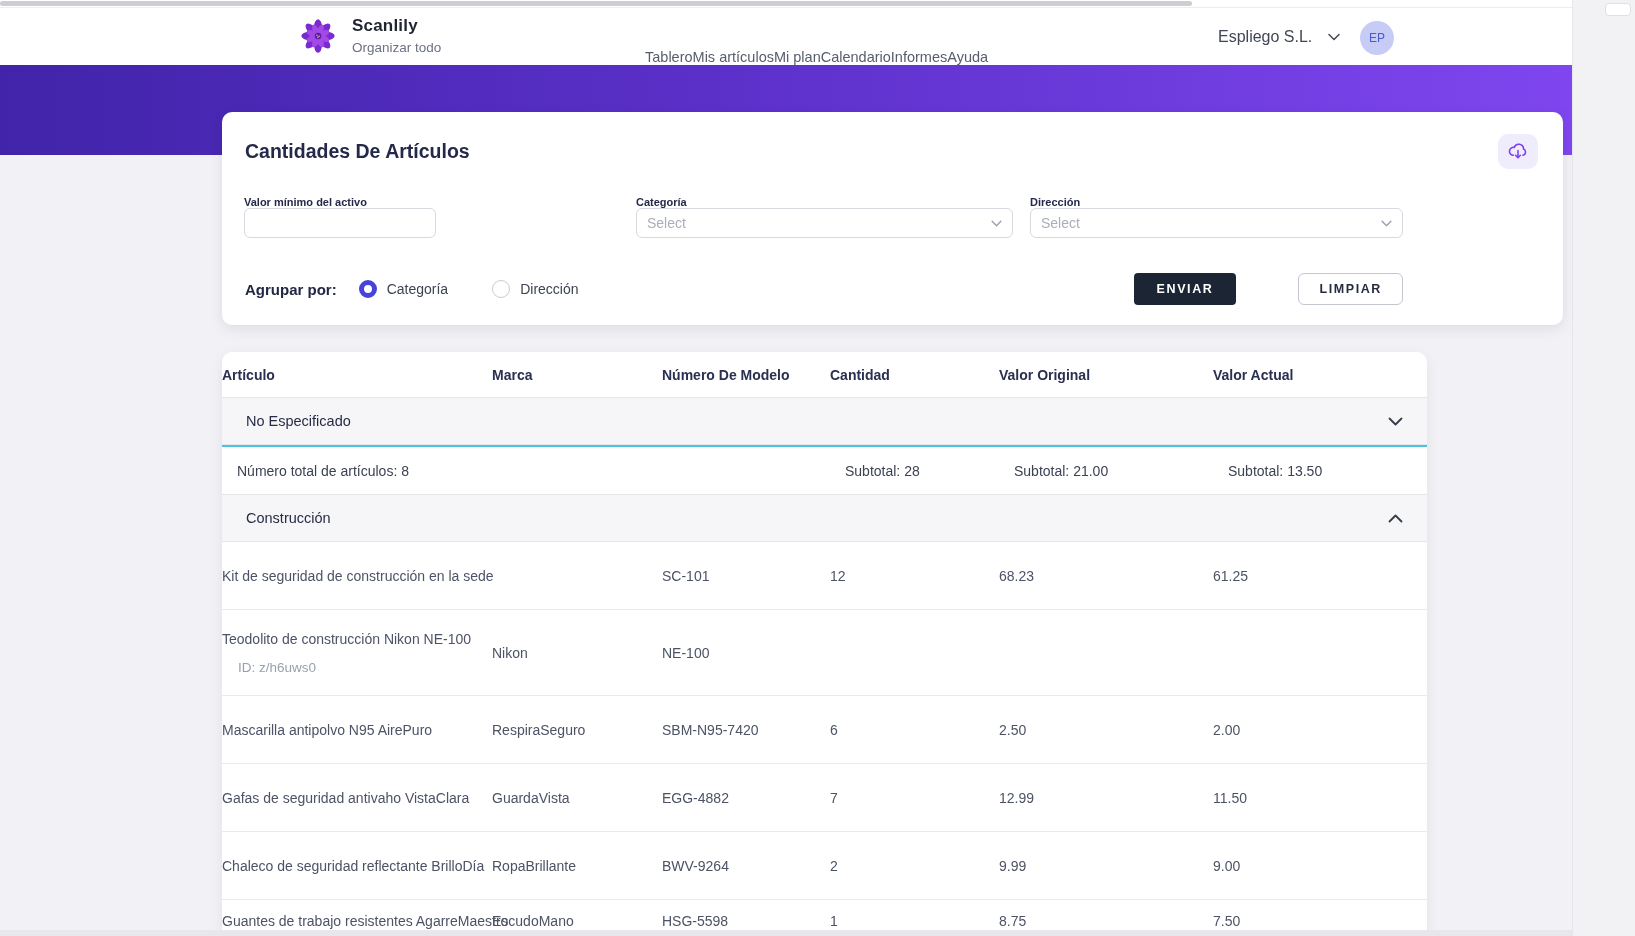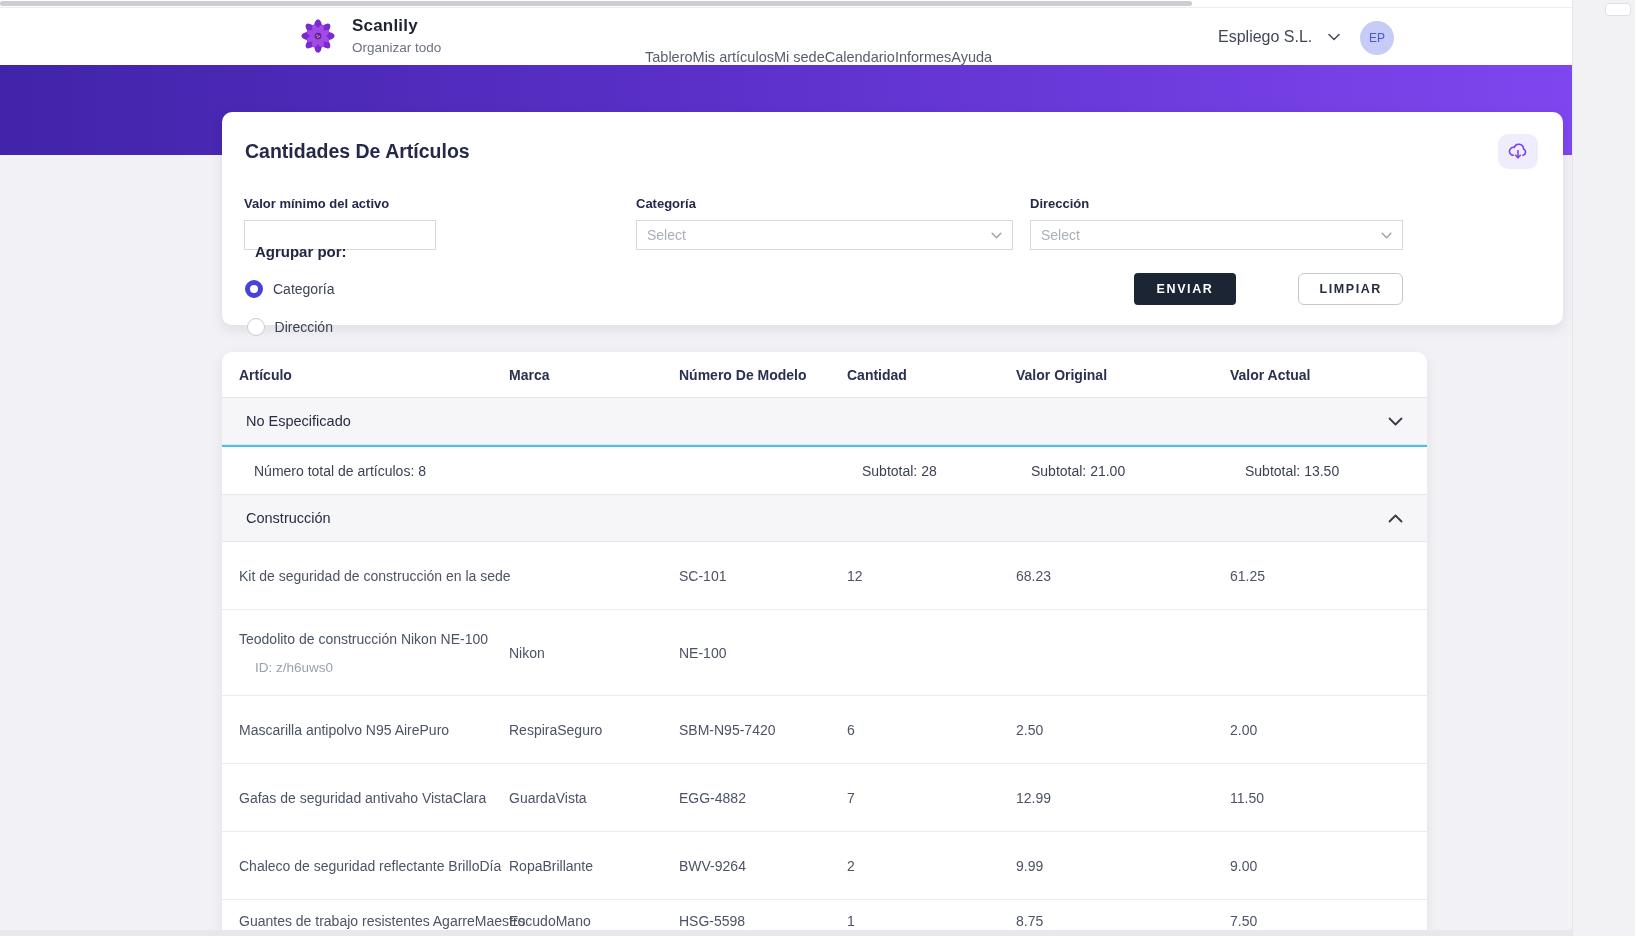--- a/index.html
+++ b/index.html
@@ -30,46 +30,46 @@
   .hero { left:0; top:65px; width:1572px; height:90px; background:linear-gradient(90deg,#4124a9 0%,#5b30c9 45%,#7f46ef 100%); }
   .main-bg { left:0; top:155px; width:1572px; height:781px; background:#f2f1f5; }
 
   
   .filter-card { left:222px; top:112px; width:1341px; height:213px; background:#fff; border-radius:10px;
     box-shadow:0 4px 14px rgba(25,25,60,.09); z-index:5; }
   .card-title { left:23px; top:28px; font-size:19.5px; font-weight:700; color:#24294a; }
   .download-btn { right:25px; top:22px; width:40px; height:35px; background:#efecfc; border-radius:10px;
     display:flex; align-items:center; justify-content:center; cursor:pointer; }
   .field { top:84px; }
-  .field-label { font-size:13px; font-weight:700; color:#24294a; margin-bottom:9px; display:block; }
-  .control { height:30px; border:1px solid #d8d9de; border-radius:0; background:#fff; width:100%;
+  .field-label { font-size:11px; font-weight:700; color:#24294a; margin-bottom:0; display:block; }
+  .control { height:30px; border:1px solid #d8d9de; border-radius:6px; background:#fff; width:100%;
     font-size:14px; color:#333; padding:0 10px; display:flex; align-items:center; justify-content:space-between; }
   input.control { outline:none; }
   .f1 { left:22px; width:192px; }
   .f2 { left:414px; width:377px; }
   .f3 { left:808px; width:373px; }
   .placeholder { color:#a9aeb9; font-size:14px; }
   .bottom-row { left:23px; top:160px; width:1158px; height:34px; display:flex; justify-content:space-between; align-items:center; }
-  .group-by { display:flex; align-items:center; gap:20px;flex-direction:column; }
+  .group-by { display:flex; align-items:center; gap:20px; }
   .group-by-label { font-size:15px; font-weight:600; color:#222743; margin-right:2px; }
   .radio-opt { display:flex; align-items:center; gap:10px; cursor:pointer; margin-right:24px; }
   .radio { width:18px; height:18px; border-radius:50%; background:#fff; }
   .radio.sel { border:5px solid #4643d8; }
   .radio.unsel { border:1.5px solid #c9ccd3; }
   .radio-label { font-size:14px; color:#3c4354; }
   .btns { display:flex; gap:14px; }
   .btn { height:32px; display:flex; align-items:center; justify-content:center; font-size:12.5px;
     font-weight:700; letter-spacing:1.6px; cursor:pointer;margin-left:48px; }
   .btn-dark { background:#1c2533; color:#fff; border-radius:4px; padding:0 23px; }
   .btn-light { background:#fff; color:#262c3e; border:1px solid #c3c7d0; border-radius:6px; padding:0 20px; }
 
   
   .table-card { left:222px; top:352px; width:1205px; height:580px; background:#fff;
     border-radius:10px 10px 0 0; box-shadow:0 4px 14px rgba(25,25,60,.07); overflow:hidden; z-index:5; }
-  .grid { display:grid; grid-template-columns:270px 170px 168px 169px 214px auto; padding-left:17px; align-items:center; }
+  .grid { display:grid; grid-template-columns:270px 170px 168px 169px 214px auto; align-items:center; }
   .t-head { height:46px; border-bottom:1px solid #e6e6ea; font-size:14px; font-weight:700; color:#293050; }
   .group-row { height:47px; background:#f6f6f8; display:flex; align-items:center; justify-content:space-between;
     padding:0 24px; border-bottom:1px solid #e6e6ea; font-size:14.5px; color:#262c44; cursor:pointer; }
   .summary-row { height:50px; border-top:2px solid #49c3de; border-bottom:1px solid #e6e6ea; font-size:14px; color:#3c4254; }
   .summary-row > div { padding-left:15px; }
   .data-row { border-bottom:1px solid #ebebee; font-size:14px; color:#4c5365; }
   .data-row .cell-article { white-space:nowrap; }
   .h68 { height:68px; } .h86 { height:86px; }
   .row-cut { height:32px; align-items:start; padding-top:13px; border-bottom:none; }
   .item-id { font-size:13.5px; color:#9aa1ad; padding-left:16px; margin-top:13px; }
@@ -116,21 +116,21 @@
       </svg>
     </span>
     <span>
       <div class="brand-name">Scanlily</div>
       <div class="brand-tag">Organizar todo</div>
     </span>
   </div>
   <div class="abs nav">
     <span class="nav-item">Tablero</span>
     <span class="nav-item">Mis artículos</span>
-    <span class="nav-item">Mi sede</span>
+    <span class="nav-item">Mi plan</span>
     <span class="nav-item">Calendario</span>
     <span class="nav-item">Informes</span>
     <span class="nav-item">Ayuda</span>
   </div>
   <div class="abs org">
     <span class="org-name">Espliego S.L.</span>
     <span class="chev">
       <svg width="12" height="8" viewBox="0 0 12 8">
           <polyline points="1,1.5 6,6.5 11,1.5" fill="none" stroke="#4a4f5a" stroke-width="1.6" stroke-linecap="round" stroke-linejoin="round"></polyline>
         </svg>

